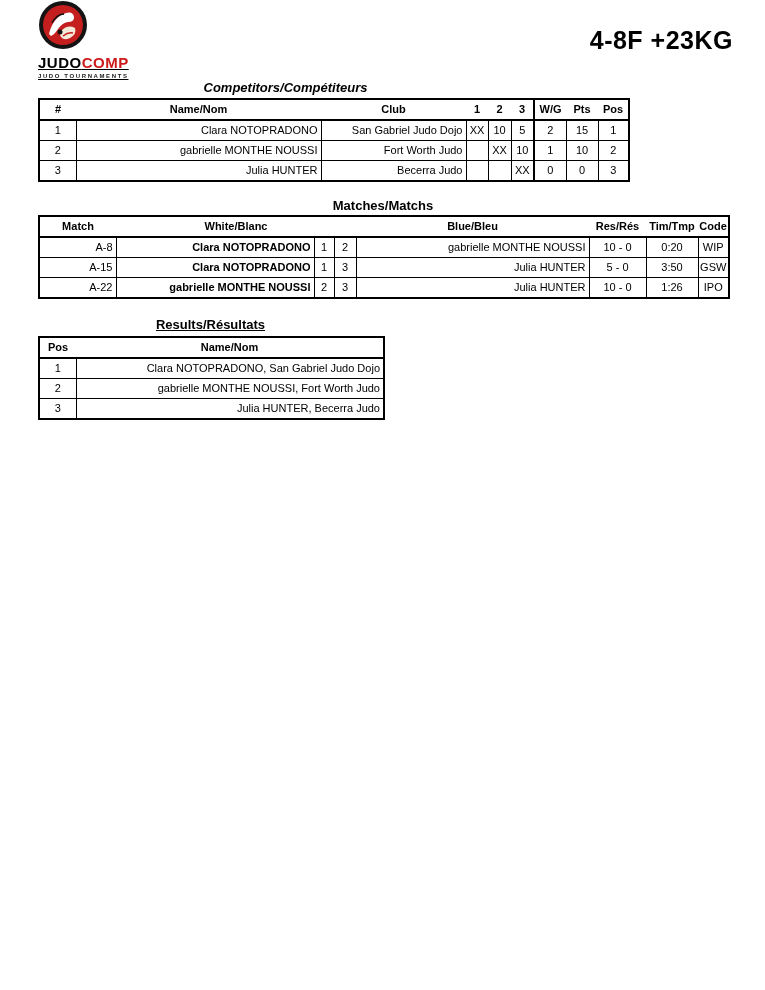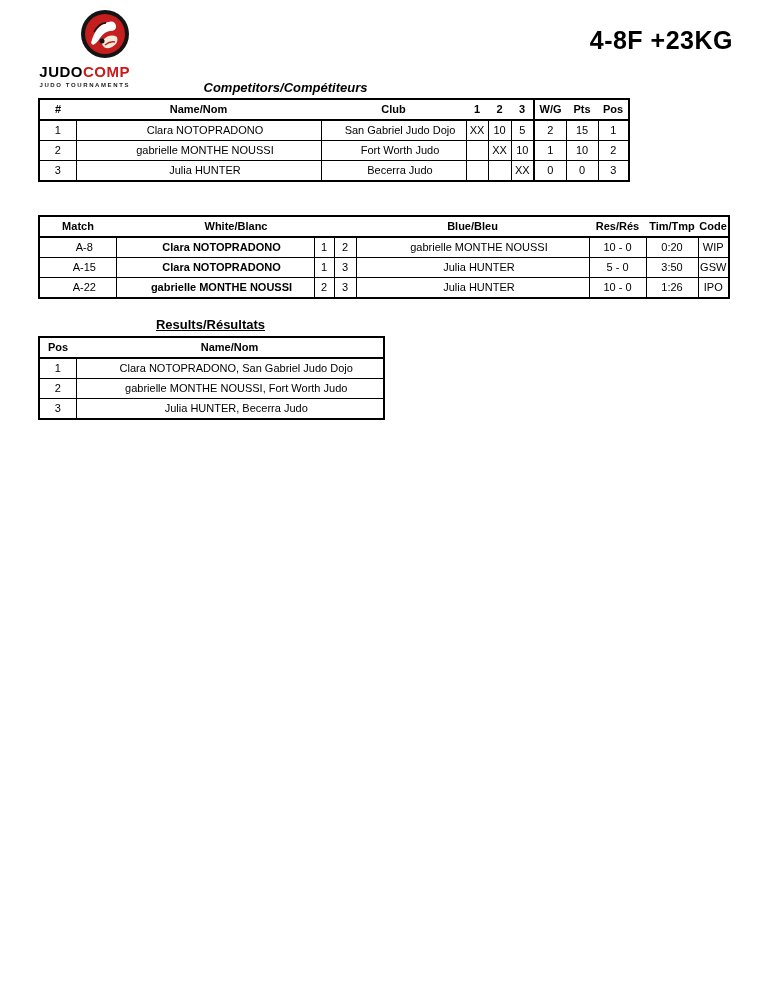--- a/index.html
+++ b/index.html
@@ -1,21 +1,21 @@
 <!DOCTYPE html>
 <html><head>
 <meta charset="utf-8">
 <style>
   * { margin: 0; padding: 0; box-sizing: border-box; }
   html, body { background: #ffffff; }
   body { font-family: "Liberation Sans", sans-serif; color: #000; }
   .page { position: relative; width: 765px; height: 990px; background: #fff; overflow: hidden; }
 
   
-  .logo-wrap { position: absolute; left: 38px; top: 9px; width: 92px; text-align: right; }
+  .logo-wrap { position: absolute; left: 38px; top: 0; width: 92px; text-align: left; text-decoration: underline; }
   .logo-badge { display: inline-block; width: 50px; height: 50px; }
   .logo-word { font-size: 15px; font-weight: bold; letter-spacing: 0.5px; line-height: 15px; margin-top: 1px; white-space: nowrap; }
   .logo-word .red { color: #cc1a1a; }
   .logo-sub { font-size: 6px; font-weight: bold; letter-spacing: 1.6px; color: #1a1a1a; margin-top: 3px; white-space: nowrap; }
 
   
   .category-title { position: absolute; top: 26px; left: 0; width: 733px; text-align: right;
                     font-size: 25px; font-weight: bold; letter-spacing: 0.5px; }
 
   
@@ -24,21 +24,21 @@
   .t-matches    { left: 38px; top: 198px; width: 690px; }
   .t-results    { left: 38px; top: 317px; width: 345px; text-decoration: underline; }
 
   
   table { border-collapse: collapse; table-layout: fixed; position: absolute; background: #fff; }
   .tbl { border: 2px solid #000; }
   .tbl td { border: 1px solid #000; height: 19px; font-size: 11px; line-height: 19px;
             padding: 0; overflow: hidden; white-space: nowrap; text-align: center; vertical-align: middle; }
   .tbl tr.head td { border-left: none; border-right: none; border-bottom: 2px solid #000; font-weight: bold; }
   .thickL { border-left: 2px solid #000 !important; }
-  td.txt { text-align: center; padding-left: 16px; padding-right: 3px; margin-top: 40px; }
+  td.txt { text-align: right; padding-left: 16px; padding-right: 3px; margin-top: 40px; }
   td.b { font-weight: bold; }
 
   .competitors-table { left: 38px; top: 98px;  width: 590px; }
   .matches-table     { left: 38px; top: 215px; width: 690px; }
   .results-table     { left: 38px; top: 336px; width: 345px; }
 </style>
 </head>
 <body>
 
 <div class="page">
@@ -115,20 +115,21 @@
       <td></td>
       <td></td>
       <td>XX</td>
       <td class="thickL">0</td>
       <td>0</td>
       <td>3</td>
     </tr>
   </tbody>
     </table>
 
+  <div class="sec-title t-matches">Matches/Matchs</div>
 
   <table class="tbl matches-table">
     <colgroup>
       <col style="width:77px">
         <col style="width:198px">
         <col style="width:20px">
         <col style="width:22px">
       <col style="width:233px">
         <col style="width:57px">
         <col style="width:52px">

